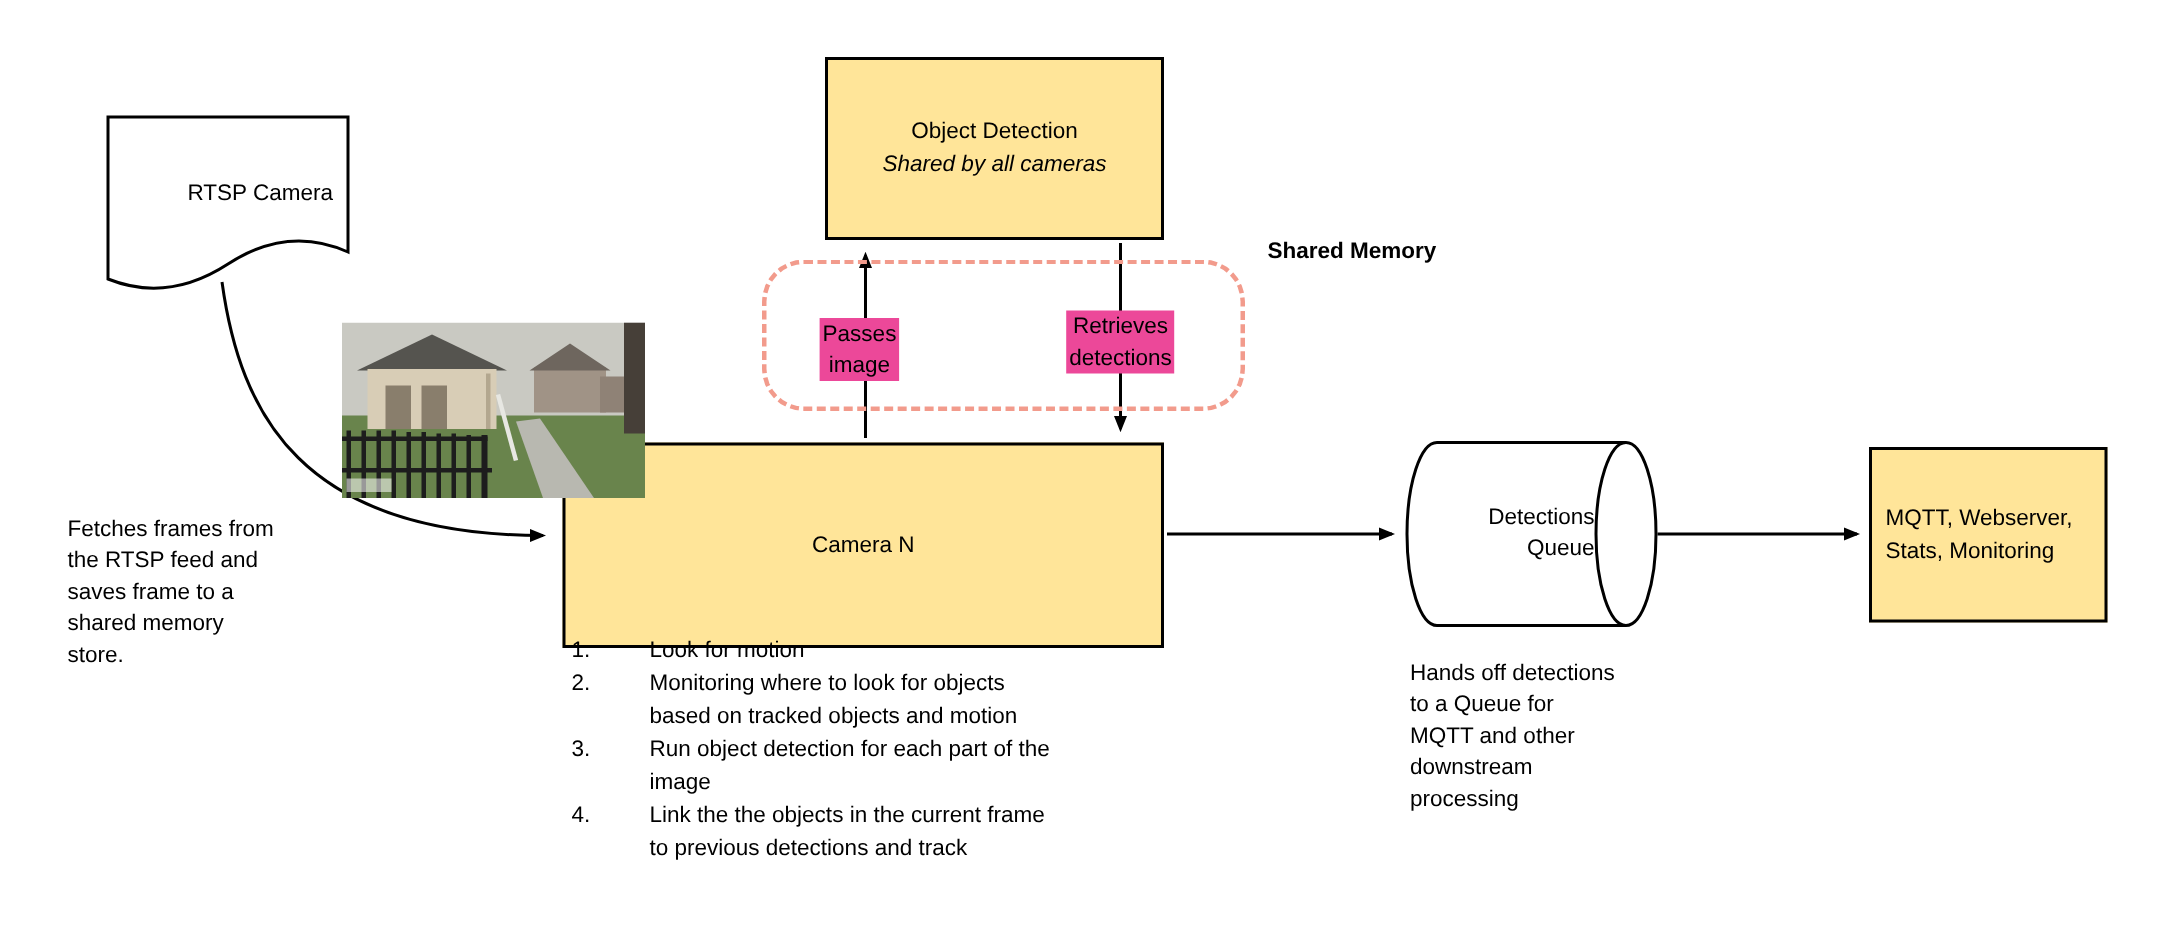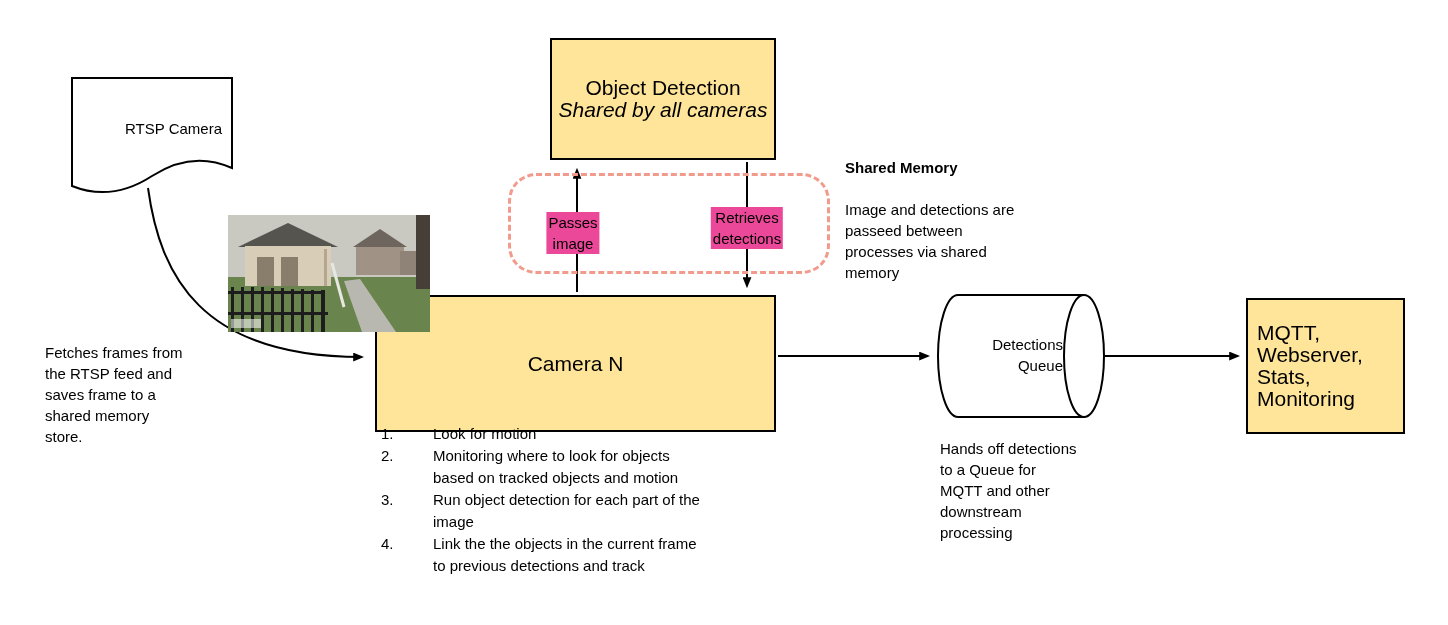--- a/index.html
+++ b/index.html
@@ -7,21 +7,21 @@
   body { font-family: "Liberation Sans", sans-serif; color: #000; }
 
   .canvas { position: relative; width: 1448px; height: 625px; background: #fff; overflow: hidden; }
 
   .layer { position: absolute; left: 0; top: 0; z-index: 1; }
 
   .node {
     position: absolute; z-index: 2;
     background: #FFE599; border: 2px solid #000;
     display: flex; flex-direction: column; align-items: center; justify-content: center;
-    font-size: 21px; line-height: 22px; text-align: center;
+    font-size: 15px; line-height: 22px; text-align: center;
   }
   .node.left-text { align-items: flex-start; text-align: left; padding-left: 9px; }
   .italic { font-style: italic; }
   .pre { white-space: pre-line; }
 
   .dashed-region {
     position: absolute; z-index: 1;
     border: 3px dashed #F29B8C; border-radius: 28px;
     background: transparent;
   }
@@ -81,39 +81,35 @@
 
   <div class="node" style="left:550px; top:38px; width:226px; height:122px;">
     <div>Object Detection</div>
     <div class="italic">Shared by all cameras</div>
   </div>
 
   <div class="node" style="left:375px; top:295px; width:401px; height:137px;">
     <div>Camera N</div>
   </div>
 
-  <div class="node left-text" style="left:1246px; top:298px; width:159px; height:136px;">
+  <div class="node left-text" style="left:1246px; top:298px; width:159px; height:117px;">
     <div class="pre">MQTT, Webserver,
 Stats, Monitoring</div>
   </div>
 
   <div class="shape-label" style="left:958px; top:334px; width:105px;">Detections
 Queue</div>
 
   <div class="edge-label" style="left:573px; top:212px;">Passes
 image</div>
   <div class="edge-label" style="left:747px; top:207px;">Retrieves
 detections</div>
 
   <div class="note" style="left:845px; top:136px; width:205px;">
     <div class="note-title">Shared Memory</div>
-    <div>Image and detections are
-passeed between
-processes via shared
-memory</div>
   </div>
 
   <div class="note" style="left:45px; top:342px; width:180px;">Fetches frames from
 the RTSP feed and
 saves frame to a
 shared memory
 store.</div>
 
   <div class="note" style="left:940px; top:438px; width:180px;">Hands off detections
 to a Queue for

